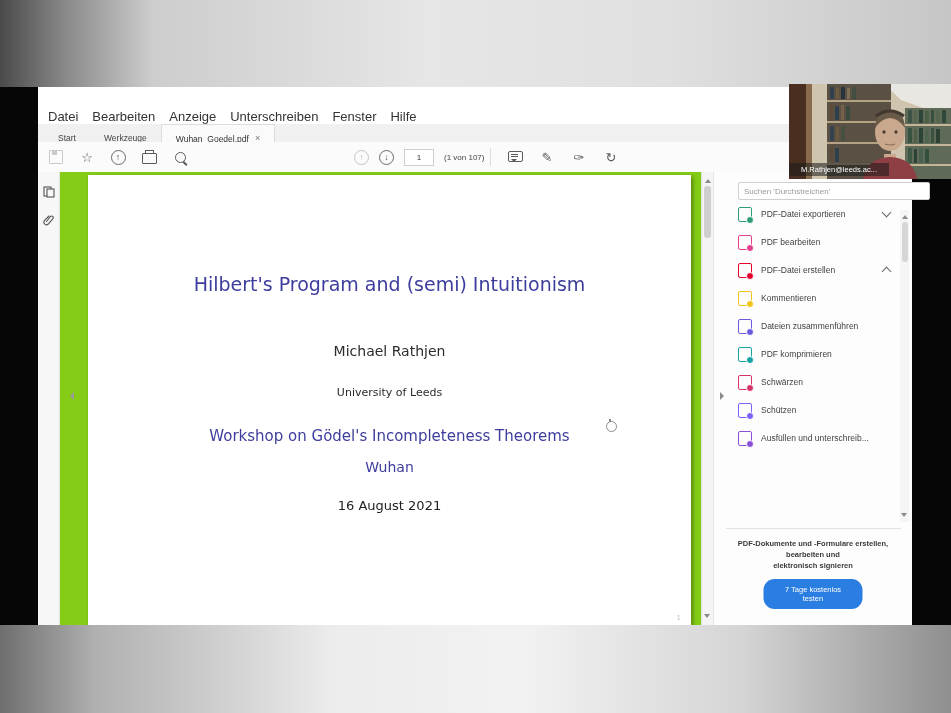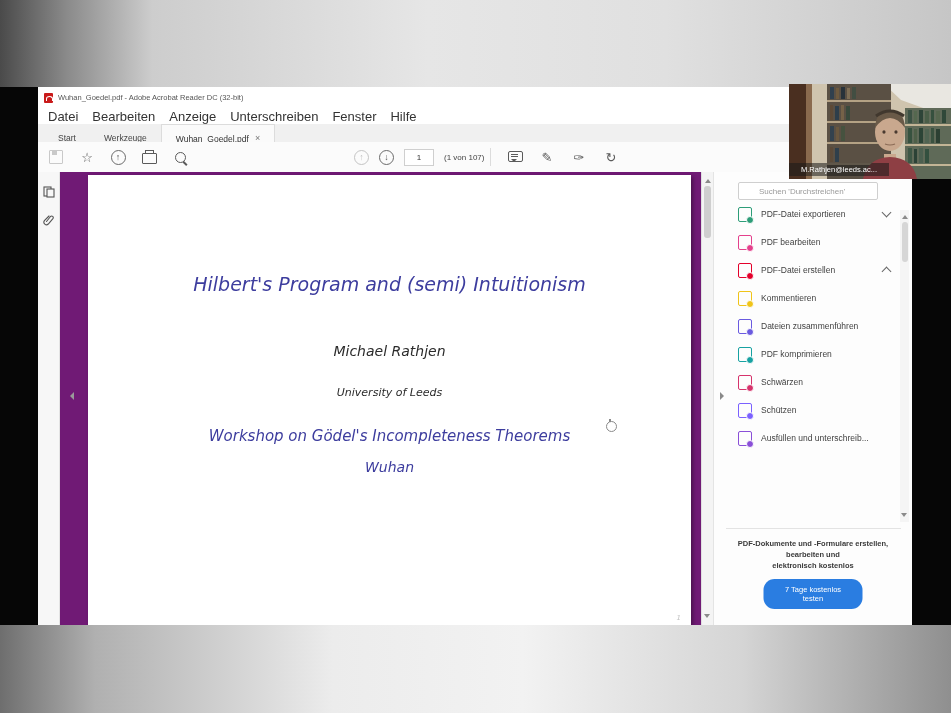--- a/index.html
+++ b/index.html
@@ -40,21 +40,21 @@
   .ico-bubble::after{content:"";position:absolute;left:2px;bottom:-4px;border:3px solid transparent;border-top-color:#5a5a5a;}
   .ico-bubble::before{content:"";position:absolute;left:2px;top:2px;width:7px;height:1px;background:#5a5a5a;box-shadow:0 2px 0 #5a5a5a;}
   .tb-center{position:absolute;left:316px;top:0;height:30px;display:flex;align-items:center;gap:10px;}
   .page-input{width:24px;height:13px;border:1px solid #cfcfcf;background:#fff;font-size:8px;text-align:center;color:#333;font-family:"Liberation Sans",sans-serif;}
   .page-count{font-size:8px;color:#444;}
   .tb-sep{width:1px;height:18px;background:#dcdcdc;}
   .tb-right{position:absolute;left:452px;top:0;height:30px;display:flex;align-items:center;gap:16px;}
 
   
   .left-rail{left:0;top:85px;width:22px;height:453px;background:#f7f7f7;border-right:1px solid #e3e3e3;box-sizing:border-box;display:flex;flex-direction:column;align-items:center;padding-top:14px;gap:16px;}
-  .doc-area{left:22px;top:85px;width:745px;height:453px;background:#701a75;overflow:hidden;font-style:italic;}
+  .doc-area{left:22px;top:85px;width:745px;height:453px;background:#84cc16;overflow:hidden;}
   .page{position:absolute;left:28px;top:3px;width:603px;height:450px;background:#fff;box-shadow:2px 2px 4px rgba(0,0,0,.35);font-family:"DejaVu Sans",sans-serif;}
   .slide-line{position:absolute;left:0;width:100%;text-align:center;}
   .slide-title{top:98px;font-size:19px;}
   .slide-author{top:168px;font-size:14px;color:#2b2b2b;}
   .slide-affil{top:211px;font-size:11px;color:#2b2b2b;}
   .slide-event{top:252px;font-size:15px;}
   .slide-loc{top:284px;font-size:14px;}
   .slide-date{top:323px;font-size:13px;color:#222;}
   .tinted{color:var(--tint,#3d3d9e);}
   .page-num-faint{position:absolute;right:10px;bottom:3px;font-size:7px;color:#c2c2c2;}
@@ -63,21 +63,21 @@
   .collapse-left{left:28px;top:305px;width:0;height:0;border:4px solid transparent;border-right-color:#9a9a9a;}
   .collapse-right{left:682px;top:305px;width:0;height:0;border:4px solid transparent;border-left-color:#8a8a8a;}
   .doc-scroll{left:663px;top:85px;width:12px;height:453px;background:#f4f4f4;border-left:1px solid #e0e0e0;box-sizing:border-box;}
   .tri-up{width:0;height:0;border:3.5px solid transparent;border-bottom:4.5px solid #8a8a8a;margin:4px auto 0;}
   .tri-down{width:0;height:0;border:3.5px solid transparent;border-top:4.5px solid #8a8a8a;margin:0 auto;}
   .doc-scroll .tri-down{position:absolute;bottom:4px;left:2px;}
   .scroll-thumb{position:absolute;left:2px;top:14px;width:7px;height:52px;background:#cfcfcf;border-radius:3px;}
 
   
   .sidebar{left:675px;top:85px;width:199px;height:453px;background:#fdfdfd;border-left:1px solid #e4e4e4;box-sizing:border-box;}
-  .search-box{position:absolute;left:24px;top:10px;width:140px;height:18px;border:1px solid #cfcfcf;border-radius:2px;background:#fff;font-size:8px;color:#555;padding:0 20px;font-family:"Liberation Sans",sans-serif;box-sizing:border-box;}
+  .search-box{position:absolute;left:24px;top:10px;width:192px;height:18px;border:1px solid #cfcfcf;border-radius:2px;background:#fff;font-size:8px;color:#555;padding:0 5px;font-family:"Liberation Sans",sans-serif;box-sizing:border-box;}
   .search-box::placeholder{color:#9a9a9a;}
   .tools{position:absolute;left:0;top:28px;width:100%;}
   .tool-row{height:28px;display:flex;align-items:center;gap:9px;padding-left:24px;cursor:default;}
   .tool-icon{width:12px;height:13px;border:1.6px solid var(--tint,#888);border-radius:2px;position:relative;flex:0 0 auto;}
   .tool-icon::after{content:"";position:absolute;right:-3px;bottom:-3px;width:6px;height:6px;border-radius:50%;background:var(--tint,#888);border:1px solid #fdfdfd;}
   .tool-label{font-size:8.5px;color:#3f3f3f;}
   .chev{margin-left:auto;margin-right:22px;width:6px;height:6px;border-right:1.4px solid #666;border-bottom:1.4px solid #666;}
   .chev.down{transform:rotate(45deg);margin-top:-3px;}
   .chev.up{transform:rotate(-135deg);margin-top:3px;}
   .side-scroll{position:absolute;right:3px;top:38px;width:9px;height:312px;background:#f5f5f5;}
@@ -97,24 +97,20 @@
 </head>
 <body>
 
 <div class="stage">
 
   <div class="abs top-band"></div>
   <div class="abs bottom-band"></div>
 
   <div class="abs win">
 
-    <div class="abs titlebar">
-      <span class="acro-ico"></span>
-      <span class="title-text">Wuhan_Goedel.pdf - Adobe Acrobat Reader DC (32-bit)</span>
-    </div>
 
     <div class="abs menubar">
       <span class="menu-item">Datei</span>
       <span class="menu-item">Bearbeiten</span>
       <span class="menu-item">Anzeige</span>
       <span class="menu-item">Unterschreiben</span>
       <span class="menu-item">Fenster</span>
       <span class="menu-item">Hilfe</span>
     </div>
 
@@ -170,20 +166,21 @@
       </svg>
     </div>
 
     <div class="abs doc-area">
       <div class="page">
         <div class="slide-line slide-title tinted" style="--tint: #3d3d9e;">Hilbert's Program and (semi) Intuitionism</div>
         <div class="slide-line slide-affil">University of Leeds</div>
         <div class="slide-line slide-author">Michael Rathjen</div>
         <div class="slide-line slide-event tinted" style="--tint: #3d3d9e;">Workshop on Gödel's Incompleteness Theorems</div>
         <div class="slide-line slide-loc tinted" style="--tint: #3d3d9e;">Wuhan</div>
+        <div class="slide-line slide-date">16 August 2021</div>
         <div class="page-num-faint">1</div>
         <div class="hand-cursor"></div>
       </div>
     </div>
     <div class="abs collapse-left"></div>
 
     <div class="abs doc-scroll">
       <div class="tri-up"></div>
       <div class="scroll-thumb"></div>
       <div class="tri-down"></div>
@@ -239,21 +236,21 @@
         <div class="tri-down"></div>
       </div>
 
       <div class="abs collapse-right" style="left:6px;top:220px;"></div>
 
       <div class="divider"></div>
 
       <div class="promo">
         <div>PDF-Dokumente und -Formulare erstellen,</div>
         <div>bearbeiten und</div>
-        <div>elektronisch kostenlos</div>
+        <div>elektronisch signieren</div>
       </div>
 
       <button class="trial-btn" style="--tint: #2a7de1;">7 Tage kostenlos testen</button>
     </div>
   </div>
 
   <div class="abs webcam">
     <svg width="162" height="95" viewBox="0 0 162 95">
       <rect x="0" y="0" width="162" height="95" fill="#cfc4ae"></rect>
 

